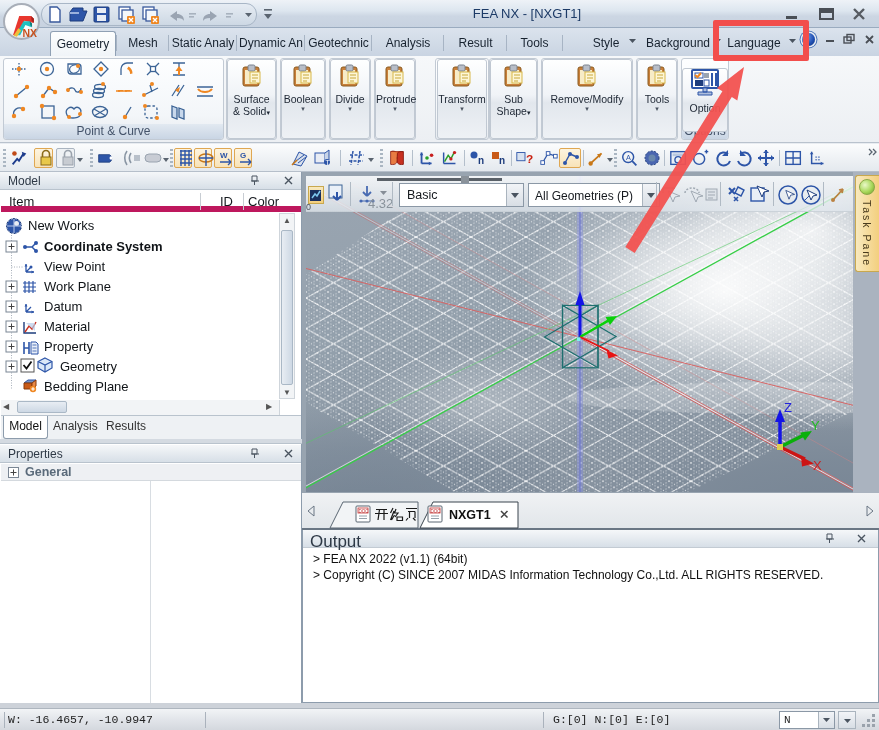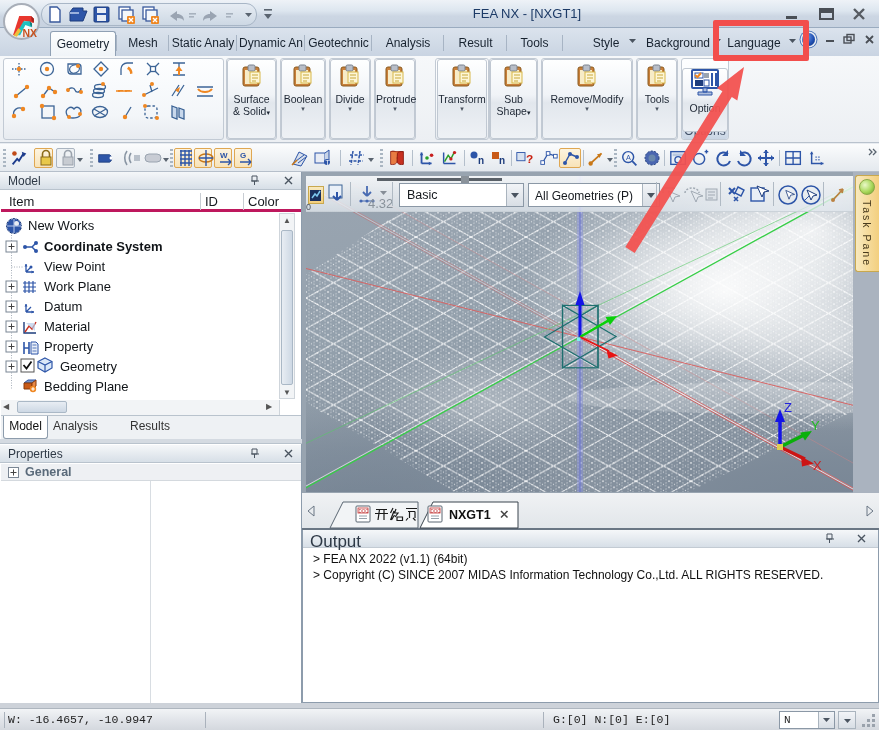--- a/index.html
+++ b/index.html
@@ -182,20 +182,21 @@
 <svg class="abs" style="left:824px;top:5px" width="52" height="12" viewBox="0 0 52 12">
   <rect x="2" y="7" width="8" height="2" fill="#4a4f56"></rect>
   <rect x="20" y="4" width="7" height="6" fill="none" stroke="#4a4f56" stroke-width="1.4"></rect>
   <rect x="23" y="1.5" width="7" height="6" fill="none" stroke="#4a4f56" stroke-width="1.4"></rect>
   <path d="M42 3 l7 7 m0 -7 l-7 7" stroke="#4a4f56" stroke-width="1.8"></path>
 </svg>
 </div>
 
 <div id="ribbon">
 <div class="rgroup" style="left:3px;width:221px;">
+  <div class="rlabel">Point &amp; Curve</div>
   <svg width="219" height="66" viewBox="0 0 219 66" style="position:absolute;left:0;top:1px">
     <g stroke="#3c6496" fill="none" stroke-width="1.3">
 
       <path d="M15 3v5 M15 11v5 M8 9h5 M17 9h5" stroke-dasharray="1.5 1.5"></path>
 
       <circle cx="43" cy="9" r="6.5"></circle>
 
       <path d="M64 4 h10 a3 3 0 0 1 3 3 v7 h-10 a3 3 0 0 1 -3-3z"></path>
       <ellipse cx="70.5" cy="9" rx="5" ry="4" transform="rotate(-20 70.5 9)"></ellipse>
 
@@ -529,23 +530,23 @@
 <div class="phdr" style="top:172px;">
     <span style="position:absolute;left:8px;top:2px">Model</span>
   <svg class="pin" style="left:249px">
       <path d="M3 1 h5 v5 h-5z M5.5 6 v4 M2 6 h8" stroke="#4a5460" fill="none"></path>
     </svg>
   <svg class="pin" style="left:283px">
       <path d="M2 2 l7 7 M9 2 l-7 7" stroke="#4a5460" stroke-width="1.4"></path>
     </svg>
 </div>
 
-<div class="abs" style="left:1px;top:191px;width:300px;height:21px;background:#fff;border-bottom:3px solid #be185d;font-size:13px;color:#15191e;">
+<div class="abs" style="left:1px;top:191px;width:300px;height:21px;background:#fff;border-bottom:6px solid #be185d;font-size:13px;color:#15191e;">
   <span style="position:absolute;left:8px;top:3px">Item</span>
-  <span style="position:absolute;left:204px;top:3px">ID</span>
+  <span style="position:absolute;left:219px;top:3px">ID</span>
   <span style="position:absolute;left:247px;top:3px">Color</span>
   <div class="abs" style="left:199px;top:2px;width:1px;height:17px;background:#c8cdd3"></div>
   <div class="abs" style="left:242px;top:2px;width:1px;height:17px;background:#c8cdd3"></div>
 </div>
 
 <svg class="abs" style="left:0px;top:212px" width="280" height="190" viewBox="0 0 280 190">
 
   <g stroke="#a8b0ba" stroke-dasharray="1 1.5">
     <path d="M11.5 18 V 178"></path>
     <path d="M11.5 55 H 24"></path>
@@ -653,21 +654,21 @@
 <div class="abs" style="left:1px;top:400px;width:300px;height:15px;background:#f2f4f6;">
   <div class="abs" style="left:2px;top:1px;width:12px;height:12px;font-size:8px;color:#555;line-height:12px">◀</div>
   <div class="abs" style="left:16px;top:1px;width:50px;height:12px;background:linear-gradient(#e8edf3,#cdd8e4);border:1px solid #aab8c6;border-radius:2px;"></div>
   <div class="abs" style="left:265px;top:1px;width:12px;height:12px;font-size:8px;color:#555;line-height:12px">▶</div>
   <div class="abs" style="left:278px;top:0px;width:22px;height:15px;background:#fff;border-left:1px solid #cfd5db"></div>
 </div>
 
 <div class="abs" style="left:1px;top:415px;width:300px;height:24px;background:#eef1f4;border-top:1px solid #b9c3cd;font-size:12px;color:#333;">
   <div class="abs" style="left:2px;top:0px;width:45px;height:23px;background:#fff;border:1px solid #8d9cac;border-top:none;border-radius:0 0 3px 3px;text-align:center;line-height:21px;color:#111;">Model</div>
   <div class="abs" style="left:52px;top:3px;">Analysis</div>
-  <div class="abs" style="left:105px;top:3px;margin-left:24px;">Results</div>
+  <div class="abs" style="left:105px;top:3px;">Results</div>
 </div>
 <div class="abs" style="left:0px;top:439px;width:302px;height:5px;background:#d4dae1;border-bottom:1px solid #b9c3cd"></div>
 
 <div class="phdr" style="top:445px;">
     <span style="position:absolute;left:8px;top:2px">Properties</span>
   <svg class="pin" style="left:249px">
       <path d="M3 1 h5 v5 h-5z M5.5 6 v4 M2 6 h8" stroke="#4a5460" fill="none"></path>
     </svg>
   <svg class="pin" style="left:283px">
       <path d="M2 2 l7 7 M9 2 l-7 7" stroke="#4a5460" stroke-width="1.4"></path>

